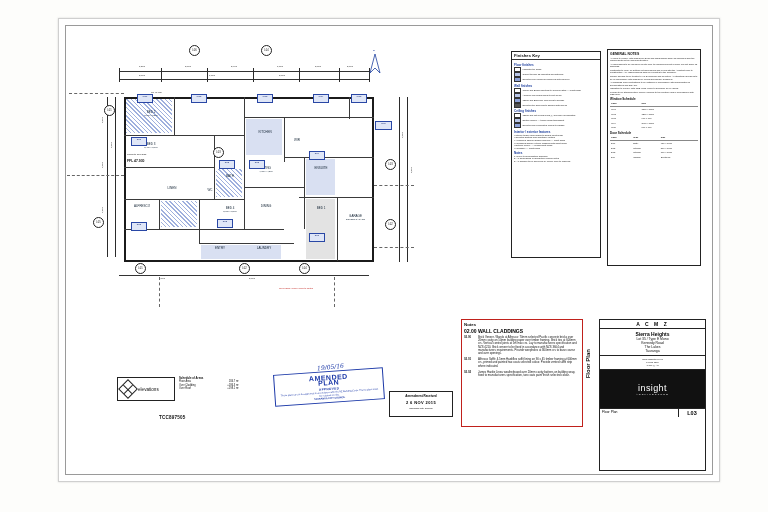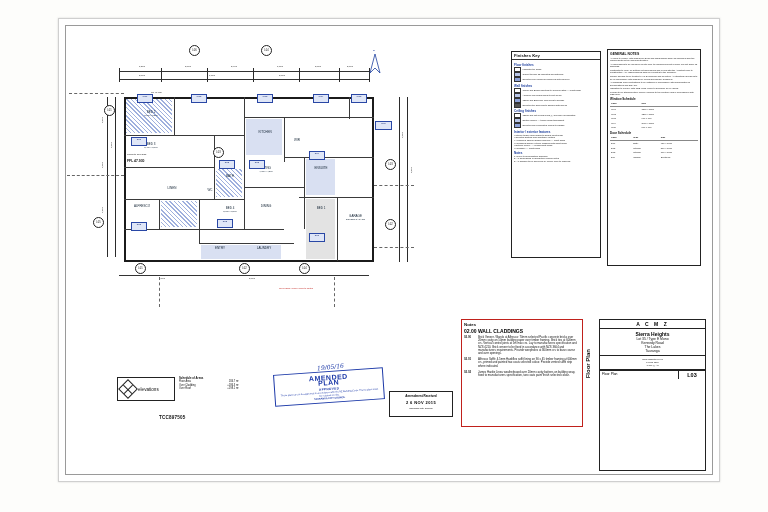--- a/index.html
+++ b/index.html
@@ -389,20 +389,24 @@
         <div class="mini">Lot 35 / Type E Mono</div>
         <div class="mini">Kennedy Road</div>
         <div class="mini">The Lakes</div>
         <div class="mini">Tauranga</div>
       </div>
       <div style="border-bottom:.7px solid #222;padding:2px;text-align:center;">
         <div class="tiny">www.insightnz.co.nz</div>
         <div class="tiny">07 578 1234</div>
         <div class="tiny" style="margin-top:1px;">1:100 @ A3</div>
       </div>
+      <div class="logo" style="position:relative;height:38px;display:flex;flex-direction:column;align-items:center;justify-content:center;">
+        <div class="nm">insight</div>
+        <div class="sub">ARCHITECTURE</div>
+      </div>
       <div style="display:flex;border-top:.7px solid #222;">
         <div style="flex:1;padding:1px 2px;font-size:3.4px;border-right:.7px solid #222;">Floor Plan</div>
         <div style="flex:0 0 22px;padding:1px 2px;font-size:5.5px;font-weight:bold;text-align:center;">L03</div>
       </div>
     </div>
 
     <div class="elevkey" style="left:58px;top:358px;width:56px;height:22px;">
       <div class="diamond"></div>
       <div style="font-size:4.6px;color:#111;">elevations</div>
     </div>

